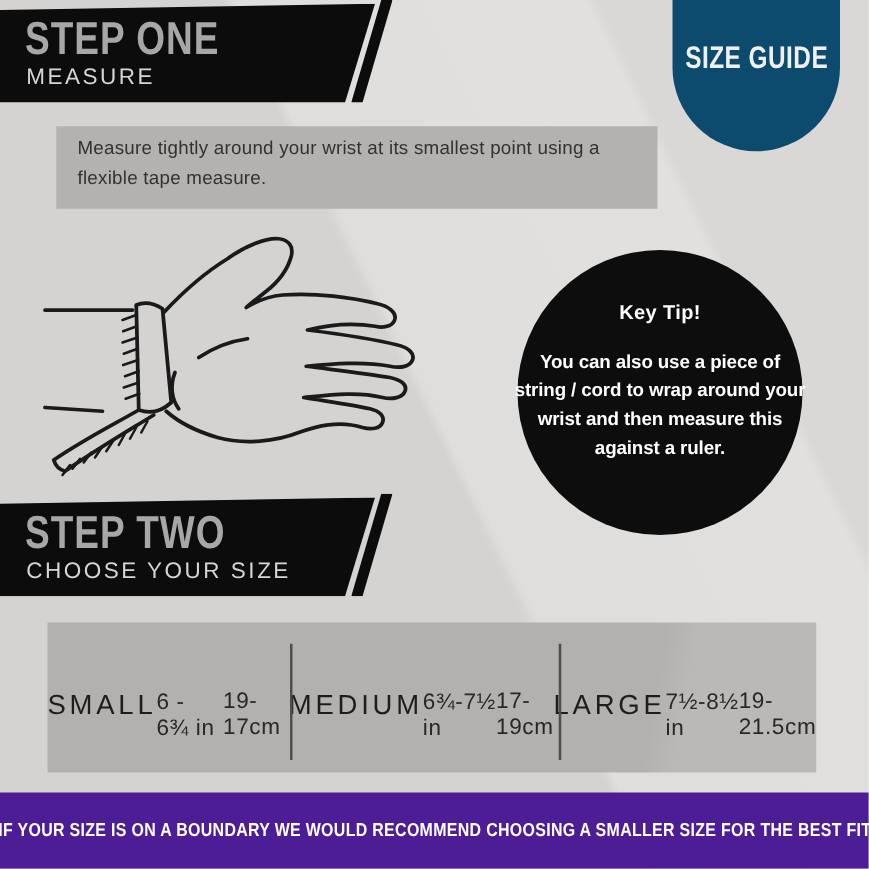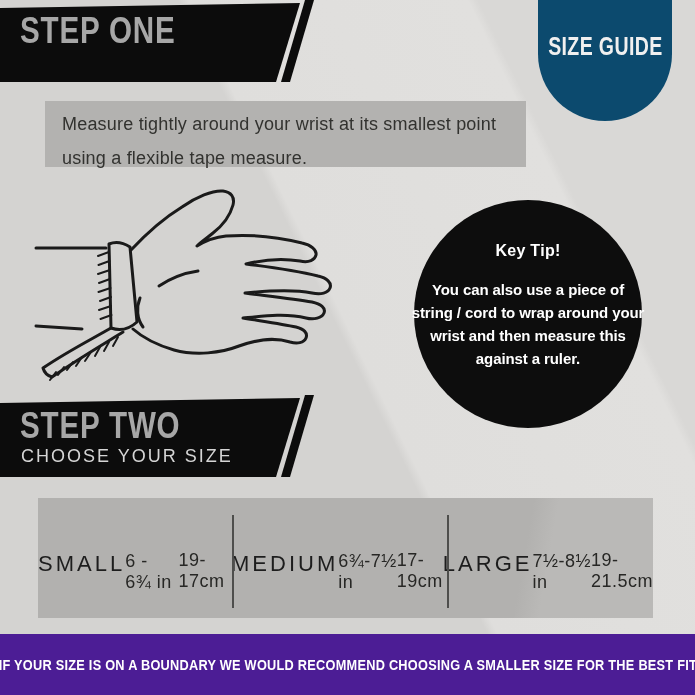--- a/index.html
+++ b/index.html
@@ -21,21 +21,21 @@
   #banner1{top:-2px;}
   #banner2{top:393px;}
   
   .size-guide{position:absolute;left:538px;top:0;width:134px;height:121px;background:#0c4a6e;
     border-radius:0 0 67px 67px;display:flex;align-items:center;justify-content:center;
     padding-bottom:28px;box-sizing:border-box;}
   .size-guide span{font-size:25px;font-weight:700;color:#f0f0f0;letter-spacing:0.5px;
     transform:scaleX(0.78);white-space:nowrap;}
   
   .measure-box{position:absolute;left:45px;top:101px;width:481px;height:66px;background:#b3b2b0;
-    color:#32322f;font-size:18px;line-height:34px;letter-spacing:0.2px;
+    color:#32322f;font-size:15px;line-height:24px;letter-spacing:0.2px;
     padding:6px 8px 0 17px;box-sizing:border-box;}
   
   .hand-illustration{position:absolute;left:30px;top:180px;}
   
   .key-tip{position:absolute;left:414px;top:200px;width:228px;height:228px;border-radius:50%;
     background:#0d0d0d;color:#ffffff;text-align:center;}
   .key-tip-title{margin-top:42px;font-size:16px;font-weight:700;letter-spacing:0.3px;}
   .key-tip-body{margin:18px auto 0;width:234px;margin-left:-3px;font-size:15px;font-weight:700;
     line-height:23px;letter-spacing:-0.1px;text-align:center;}
   
@@ -53,20 +53,21 @@
   .footer span{font-size:15px;font-weight:700;color:#ffffff;letter-spacing:0.3px;
     white-space:nowrap;transform:scaleX(0.85);}
 </style>
 </head>
 <body>
 
 <div class="banner" id="banner1">
   <div class="shape"></div>
   <div class="sliver"></div>
   <div class="banner-title">STEP ONE</div>
+  <div class="banner-sub">MEASURE</div>
 </div>
 
 <div class="size-guide">
   <span>SIZE GUIDE</span>
 </div>
 
 <div class="measure-box">
   <span>Measure tightly around your wrist at its smallest point using a flexible tape measure.</span>
 </div>
 

